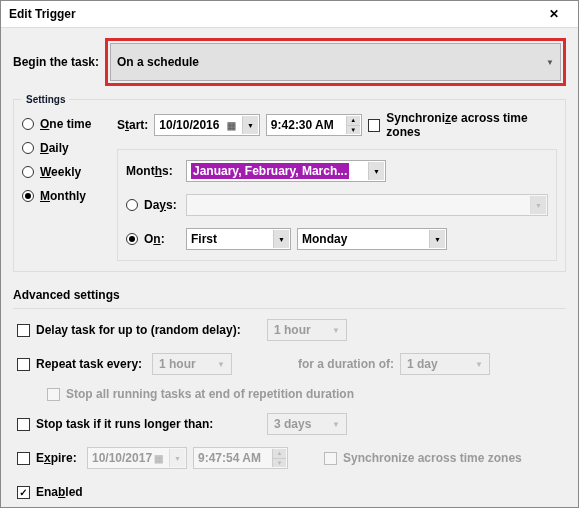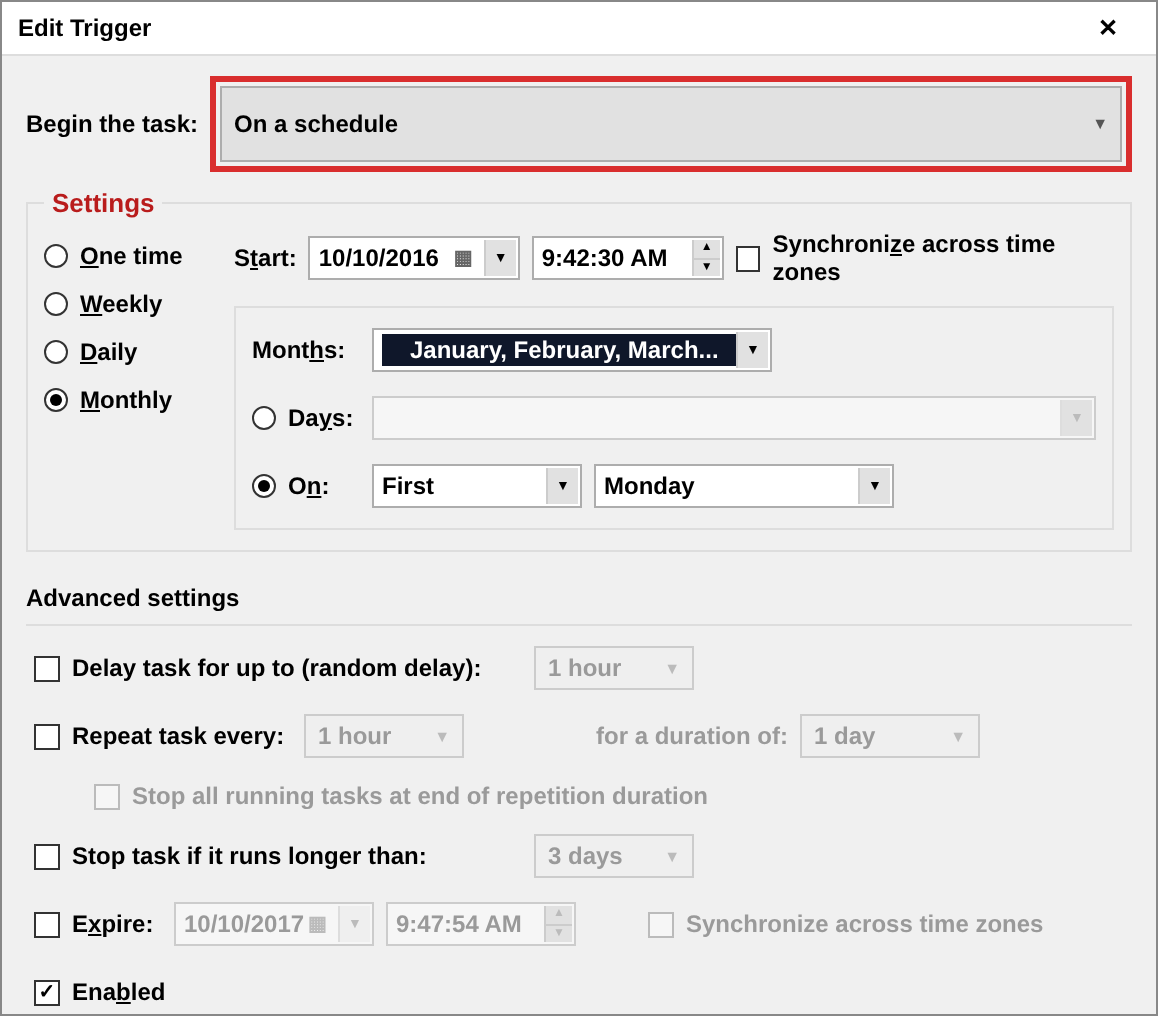--- a/index.html
+++ b/index.html
@@ -7,21 +7,21 @@
   .window { width: 579px; height: 508px; background: #f0f0f0; border: 1px solid #888; display: flex; flex-direction: column; font-weight: bold; }
   .titlebar { height: 28px; background: #fff; display: flex; align-items: center; padding: 0 4px 0 8px; border-bottom: 1px solid #ddd; }
   .titlebar .title { flex: 1; font-size: 12px; color: #000; }
   .close-btn { width: 40px; height: 26px; display: flex; align-items: center; justify-content: center; font-size: 14px; cursor: default; }
   .body { flex: 1; padding: 10px 12px; position: relative; display: flex; flex-direction: column; }
   .row { display: flex; align-items: center; margin-bottom: 8px; gap: 6px; }
   .hl-box { border: 3px solid #d92e2e; padding: 2px; flex: 1; display: flex; }
   .combobox { flex: 1; height: 38px; border: 1px solid #adadad; background: #e1e1e1; display: flex; align-items: center; padding: 0 6px; position: relative; }
   .combobox .chev { position: absolute; right: 6px; top: 50%; transform: translateY(-50%); font-size: 8px; color: #555; }
   fieldset { border: 1px solid #ddd; margin: 0 0 8px 0; padding: 6px 8px 10px 8px; }
-  legend { padding: 0 4px; font-size: 13px; color: #b91c1c; }
+  legend { padding: 0 4px; font-size: 10px; color: #0f172a; }
   .settings-body { display: flex; gap: 10px; }
   .radio-col { width: 85px; padding-top: 6px; display: flex; flex-direction: column; gap: 10px; }
   .radio-item { display: flex; align-items: center; gap: 6px; }
   .radio-dot { width: 12px; height: 12px; border: 1px solid #333; border-radius: 50%; display: inline-flex; align-items: center; justify-content: center; background: #fff; }
   .radio-dot.selected::after { content: ''; width: 6px; height: 6px; background: #000; border-radius: 50%; display: block; }
   .underline { text-decoration: underline; }
   .sched-col { flex: 1; display: flex; flex-direction: column; gap: 10px; }
   .datepick, .timepick, .textinput {
     height: 22px; border: 1px solid #adadad; background: #fff; display: inline-flex; align-items: center; padding: 0 4px; position: relative;
   }
@@ -29,21 +29,21 @@
   .timepick { width: 100px; }
   .spinner-btns { position: absolute; right: 1px; top: 1px; bottom: 1px; width: 14px; display: flex; flex-direction: column; }
   .spinner-btns span { flex: 1; display: flex; align-items: center; justify-content: center; font-size: 6px; background: #e1e1e1; border-left: 1px solid #ccc; }
   .spinner-btns span:first-child { border-bottom: 1px solid #ccc; }
   .cal-icon { position: absolute; right: 18px; width: 14px; font-size: 10px; color: #666; }
   .dropdown-btn { position: absolute; right: 1px; top: 1px; bottom: 1px; width: 16px; background: #e1e1e1; border-left: 1px solid #ccc; display: flex; align-items: center; justify-content: center; font-size: 7px; }
   .checkbox { width: 13px; height: 13px; border: 1px solid #333; background: #fff; display: inline-flex; align-items: center; justify-content: center; font-size: 10px; color: #000; }
   .checkbox.checked::after { content: '✓'; }
   .checkbox.disabled { border-color: #bbb; background: #f6f6f6; }
   .inner-group { border: 1px solid #ddd; padding: 10px 8px; display: flex; flex-direction: column; gap: 12px; }
-  .sel-highlight { background: #0f172a; color: #fff; padding: 1px 14px; }
+  .sel-highlight { background: #a21caf; color: #fff; padding: 1px 2px; }
   .adv-label { margin-top: 8px; margin-bottom: 6px; }
   .adv-body { border-top: 1px solid #ddd; padding: 10px 4px 4px 4px; display: flex; flex-direction: column; gap: 12px; }
   .disabled-text { color: #9a9a9a; }
   .dropdown-dis { height: 22px; border: 1px solid #ccc; background: #efefef; display: inline-flex; align-items: center; padding: 0 6px; position: relative; color: #9a9a9a; width: 80px; }
   .dropdown-dis .chev2 { position: absolute; right: 6px; font-size: 8px; color: #bbb; }
   .btnbar { margin-top: auto; display: flex; justify-content: flex-end; gap: 10px; padding: 8px 4px 4px 4px; }
   .btn { width: 80px; height: 24px; border: 1px solid #adadad; background: #e1e1e1; display: flex; align-items: center; justify-content: center; cursor: default; }
   .btn.default { border: 1px solid #0078d7; box-shadow: inset 0 0 0 1px #0078d7; }
   .select-box { height: 22px; border: 1px solid #adadad; background: #fff; display: inline-flex; align-items: center; padding: 0 4px; position: relative; }
   .select-box .dd { position: absolute; right: 1px; top: 1px; bottom: 1px; width: 16px; background: #e1e1e1; border-left: 1px solid #ccc; display: flex; align-items: center; justify-content: center; font-size: 7px; }
@@ -75,25 +75,25 @@
     <fieldset>
       <legend>Settings</legend>
       <div class="settings-body">
         <div class="radio-col">
           <label class="radio-item">
             <span class="radio-dot"></span>
             <span><span class="underline">O</span><span>ne time</span></span>
           </label>
           <label class="radio-item">
             <span class="radio-dot"></span>
+            <span><span class="underline">D</span>aily</span>
+          </label>
+          <label class="radio-item">
+            <span class="radio-dot"></span>
             <span><span class="underline">W</span>eekly</span>
-          </label>
-          <label class="radio-item">
-            <span class="radio-dot"></span>
-            <span><span class="underline">D</span>aily</span>
           </label>
           <label class="radio-item">
             <span class="radio-dot selected"></span>
             <span><span class="underline">M</span>onthly</span>
           </label>
         </div>
 
         <div class="sched-col">
           <div class="row" style="margin-bottom:0">
             <span>S<span class="underline">t</span>art:</span>

